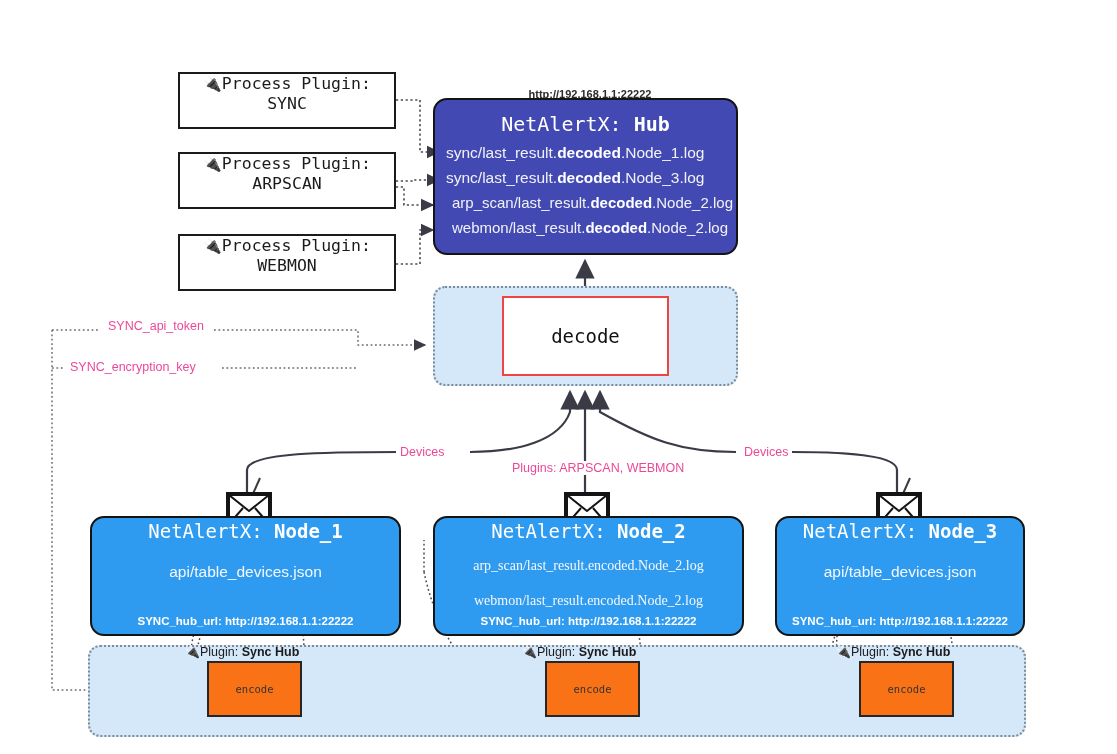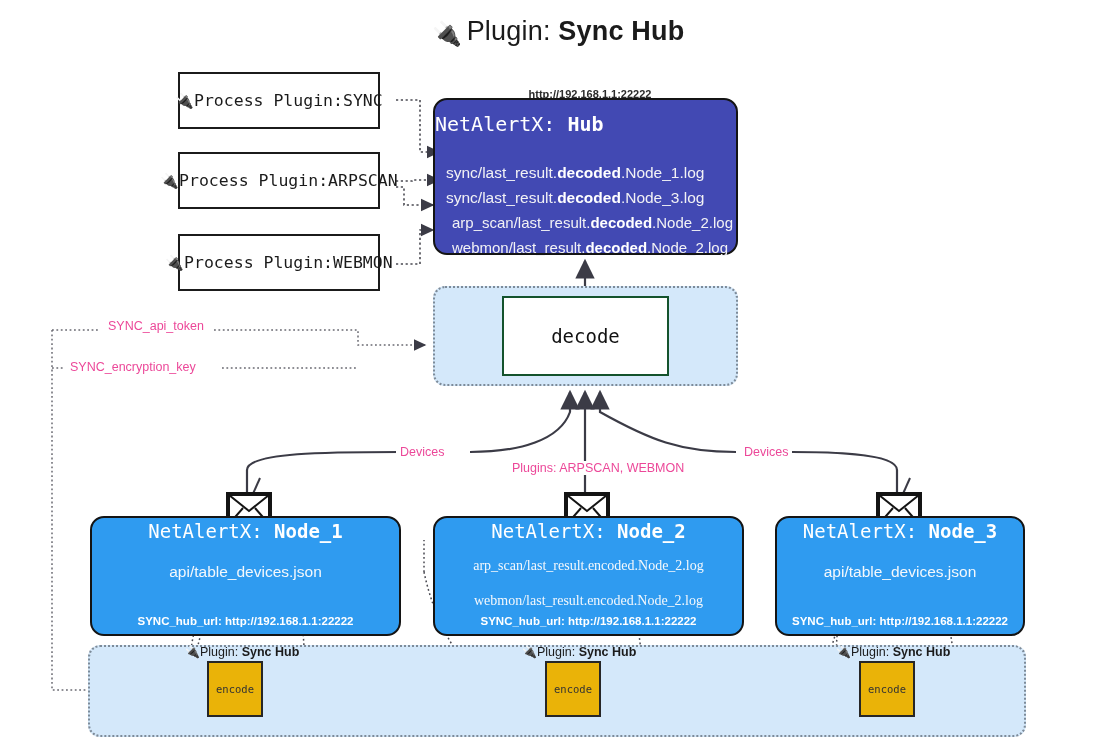--- a/index.html
+++ b/index.html
@@ -9,43 +9,43 @@
 
   .abs{position:absolute;box-sizing:border-box;}
 
   
   #title{left:0;top:16px;width:1117px;text-align:center;font-size:27px;letter-spacing:.2px;}
   #title .plug{font-size:24px;vertical-align:-2px;margin-right:4px;filter:grayscale(1) contrast(1.6);}
   #title .light{font-weight:400;}
   #title .strong{font-weight:700;}
 
   
-  .procbox{border:2px solid #1b1b1b;background:#fff;width:202px;height:57px;
-           display:flex;align-items:center;justify-content:center;
+  .procbox{border:2px solid #1b1b1b;background:#fff;width:218px;height:57px;
+           display:flex;flex-direction:column;align-items:center;
            font-family:"DejaVu Sans Mono","Liberation Mono",monospace;font-size:16.5px;line-height:20px;}
   .procbox .l1{white-space:nowrap;}
   .procbox .l1 .plug{font-family:"DejaVu Sans",sans-serif;font-size:15px;filter:grayscale(1) contrast(1.6);}
   .procbox .l2{white-space:nowrap;}
 
   
   #hub-url{left:455px;top:88px;width:270px;text-align:center;font-size:11px;font-weight:700;color:#2b2b2b;}
   #hub{left:433px;top:98px;width:305px;height:157px;border:2px solid #141414;border-radius:14px;
        background:#4249b3;color:#ffffff;padding-top:10px;}
-  #hub .hubtitle{text-align:left;font-family:"DejaVu Sans Mono","Liberation Mono",monospace;
+  #hub .hubtitle{text-align:center;font-family:"DejaVu Sans Mono","Liberation Mono",monospace;
                  font-size:20px;line-height:28px;}
   #hub .hubtitle b{font-weight:700;}
-  #hub .loglist{margin-top:22px;}
+  #hub .loglist{margin-top:2px;}
   #hub .logline{font-size:15.5px;line-height:25px;white-space:nowrap;color:#f2f2f5;padding-left:11px;}
   #hub .logline b{font-weight:700;color:#ffffff;}
   #hub .logline.wide{font-size:15px;padding-left:17px;}
 
   
   #decode-wrap{left:433px;top:286px;width:305px;height:100px;background:#d4e8fa;border-radius:12px;
                border:2px dotted #7d8b99;}
-  #decode{left:502px;top:296px;width:167px;height:80px;background:#ffffff;border:2px solid #14532d;
+  #decode{left:502px;top:296px;width:167px;height:80px;background:#ffffff;border:2px solid #ef4444;
           display:flex;align-items:center;justify-content:center;
           font-family:"DejaVu Sans Mono","Liberation Mono",monospace;font-size:19px;color:#111;}
 
   
   .edgelabel{font-size:12.5px;color:#ec4899;background:#ffffff;padding:0 4px;white-space:nowrap;}
   #lbl-dev-l{left:396px;top:445px;}
   #lbl-dev-r{left:740px;top:445px;}
   #lbl-plugins{left:508px;top:461px;}
   #lbl-api-token{left:104px;top:319px;}
   #lbl-enc-key{left:66px;top:360px;}
@@ -68,21 +68,21 @@
 
   
   .envelope{width:42px;height:31px;background:#ffffff;border:2px solid #141414;}
 
   
   #encode-band{left:88px;top:645px;width:938px;height:92px;background:#d4e8fa;border-radius:12px;
                border:2px dotted #7d8b99;}
   .enc-label{font-size:12.5px;white-space:nowrap;font-weight:400;}
   .enc-label .plug{font-size:12px;filter:grayscale(1) contrast(1.6);}
   .enc-label b{font-weight:700;}
-  .encbox{background:#eab308;border:2px solid #262626;width:56px;height:56px;
+  .encbox{background:#f97316;border:2px solid #262626;width:95px;height:56px;
           display:flex;align-items:center;justify-content:center;
           font-family:"DejaVu Sans Mono","Liberation Mono",monospace;font-size:10.5px;color:#333;}
   #enc1{left:207px;top:661px;}  #enc1lbl{left:185px;top:645px;}
   #enc2{left:545px;top:661px;}  #enc2lbl{left:522px;top:645px;}
   #enc3{left:859px;top:661px;}  #enc3lbl{left:836px;top:645px;}
 </style>
 </head>
 <body>
 
 <div id="stage">
@@ -137,23 +137,20 @@
       <path d="M935,688 C952,688 960,652 944,614 L897,536" marker-end="url(#ah)"></path>
     </g>
 
     <g fill="none" stroke="#3b3b46" stroke-width="2">
       <path d="M252,496 L260,478"></path>
       <path d="M585,496 L585,478"></path>
       <path d="M902,496 L910,478"></path>
     </g>
   </svg>
 
-  <div class="abs" id="title">
-    <span class="plug">🔌</span><span class="light">Plugin: </span><span class="strong">Sync Hub</span>
-  </div>
 
   <div class="abs procbox" style="left:178px;top:72px;">
     <div class="l1"><span class="plug">🔌</span><span>Process Plugin:</span></div>
     <div class="l2">SYNC</div>
   </div>
   <div class="abs procbox" style="left:178px;top:152px;">
     <div class="l1"><span class="plug">🔌</span><span>Process Plugin:</span></div>
     <div class="l2">ARPSCAN</div>
   </div>
   <div class="abs procbox" style="left:178px;top:234px;">

